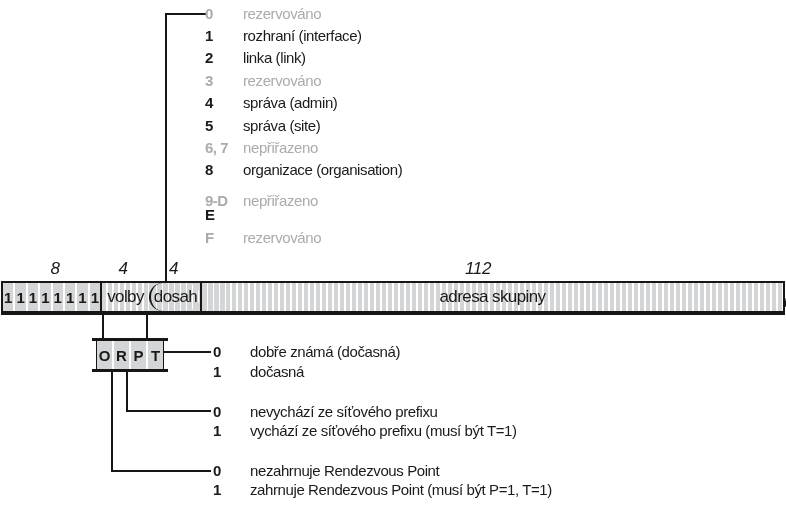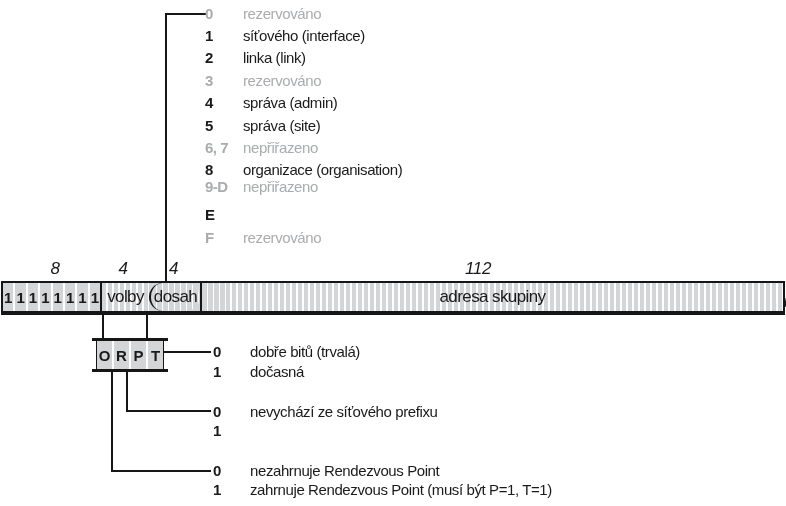--- a/index.html
+++ b/index.html
@@ -53,21 +53,21 @@
   <div class="line" style="left:165px;top:13px;width:2px;height:270px;"></div>
   <div class="line" style="left:165px;top:13px;width:42px;height:2px;"></div>
 
   <div>
     <div class="scope-row" style="top:2px">
         <span class="num muted">0</span>
         <span class="lbl muted">rezervováno</span>
       </div>
     <div class="scope-row" style="top:24.4px">
         <span class="num">1</span>
-        <span class="lbl">síťového (interface)</span>
+        <span class="lbl">rozhraní (interface)</span>
       </div>
     <div class="scope-row" style="top:46.8px">
         <span class="num">2</span>
         <span class="lbl">linka (link)</span>
       </div>
     <div class="scope-row" style="top:69.2px">
         <span class="num muted">3</span>
         <span class="lbl muted">rezervováno</span>
       </div>
     <div class="scope-row" style="top:91.6px">
@@ -79,21 +79,21 @@
         <span class="lbl">správa (site)</span>
       </div>
     <div class="scope-row" style="top:136.4px">
         <span class="num muted">6, 7</span>
         <span class="lbl muted">nepřiřazeno</span>
       </div>
     <div class="scope-row" style="top:158.8px">
         <span class="num">8</span>
         <span class="lbl">organizace (organisation)</span>
       </div>
-    <div class="scope-row" style="top:175px">
+    <div class="scope-row" style="top:189px">
         <span class="num muted">9-D</span>
         <span class="lbl muted">nepřiřazeno</span>
       </div>
     <div class="scope-row" style="top:203.6px">
         <span class="num">E</span>
       </div>
     <div class="scope-row" style="top:226px">
         <span class="num muted">F</span>
         <span class="lbl muted">rezervováno</span>
       </div>
@@ -138,33 +138,34 @@
   <div class="line" style="left:164px;top:351px;width:47px;height:2px;"></div>
 
   <div class="line" style="left:126px;top:372px;width:2px;height:40px;"></div>
   <div class="line" style="left:126px;top:410px;width:85px;height:2px;"></div>
 
   <div class="line" style="left:111px;top:372px;width:2px;height:100px;"></div>
   <div class="line" style="left:111px;top:470px;width:100px;height:2px;"></div>
 
   <div class="flag-row" style="top:341px">
       <span class="val">0</span>
-      <span class="desc">dobře bitů (trvalá)</span>
+      <span class="desc">dobře známá (dočasná)</span>
     </div>
   <div class="flag-row" style="top:361px">
       <span class="val">1</span>
       <span class="desc">dočasná</span>
     </div>
 
   <div class="flag-row" style="top:401px">
       <span class="val">0</span>
       <span class="desc">nevychází ze síťového prefixu</span>
     </div>
   <div class="flag-row" style="top:420px">
       <span class="val">1</span>
+      <span class="desc">vychází ze síťového prefixu (musí být T=1)</span>
     </div>
 
   <div class="flag-row" style="top:460px">
       <span class="val">0</span>
       <span class="desc">nezahrnuje Rendezvous Point</span>
     </div>
   <div class="flag-row" style="top:479px">
       <span class="val">1</span>
       <span class="desc">zahrnuje Rendezvous Point (musí být P=1, T=1)</span>
     </div>

